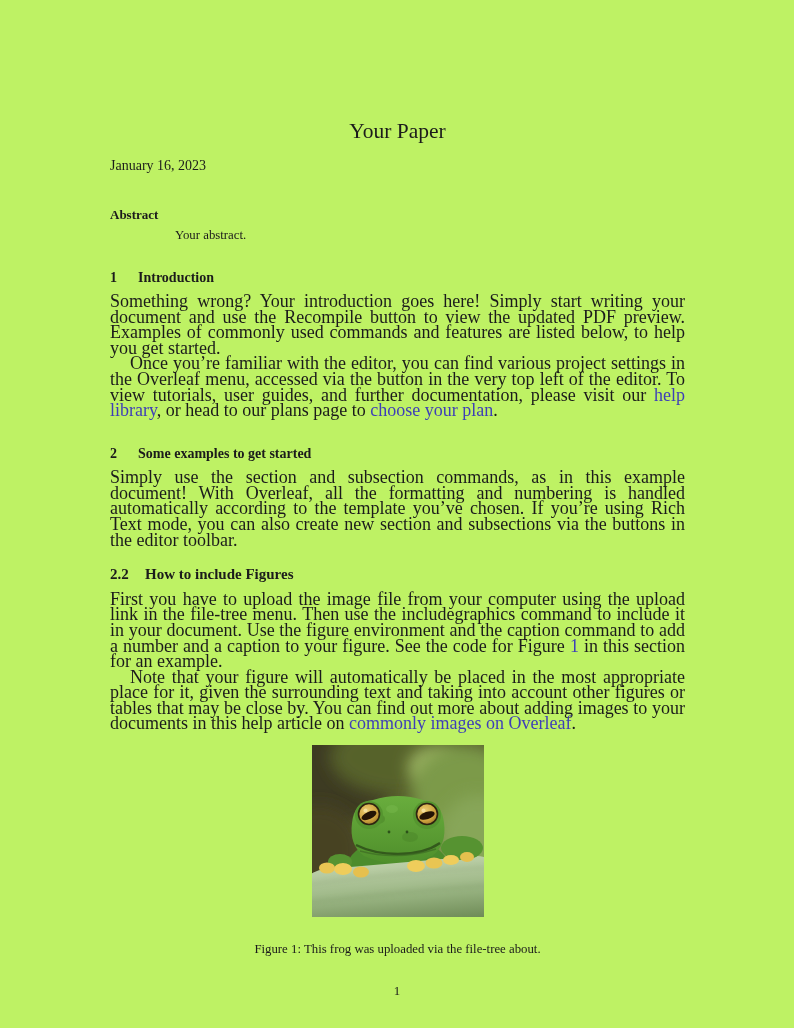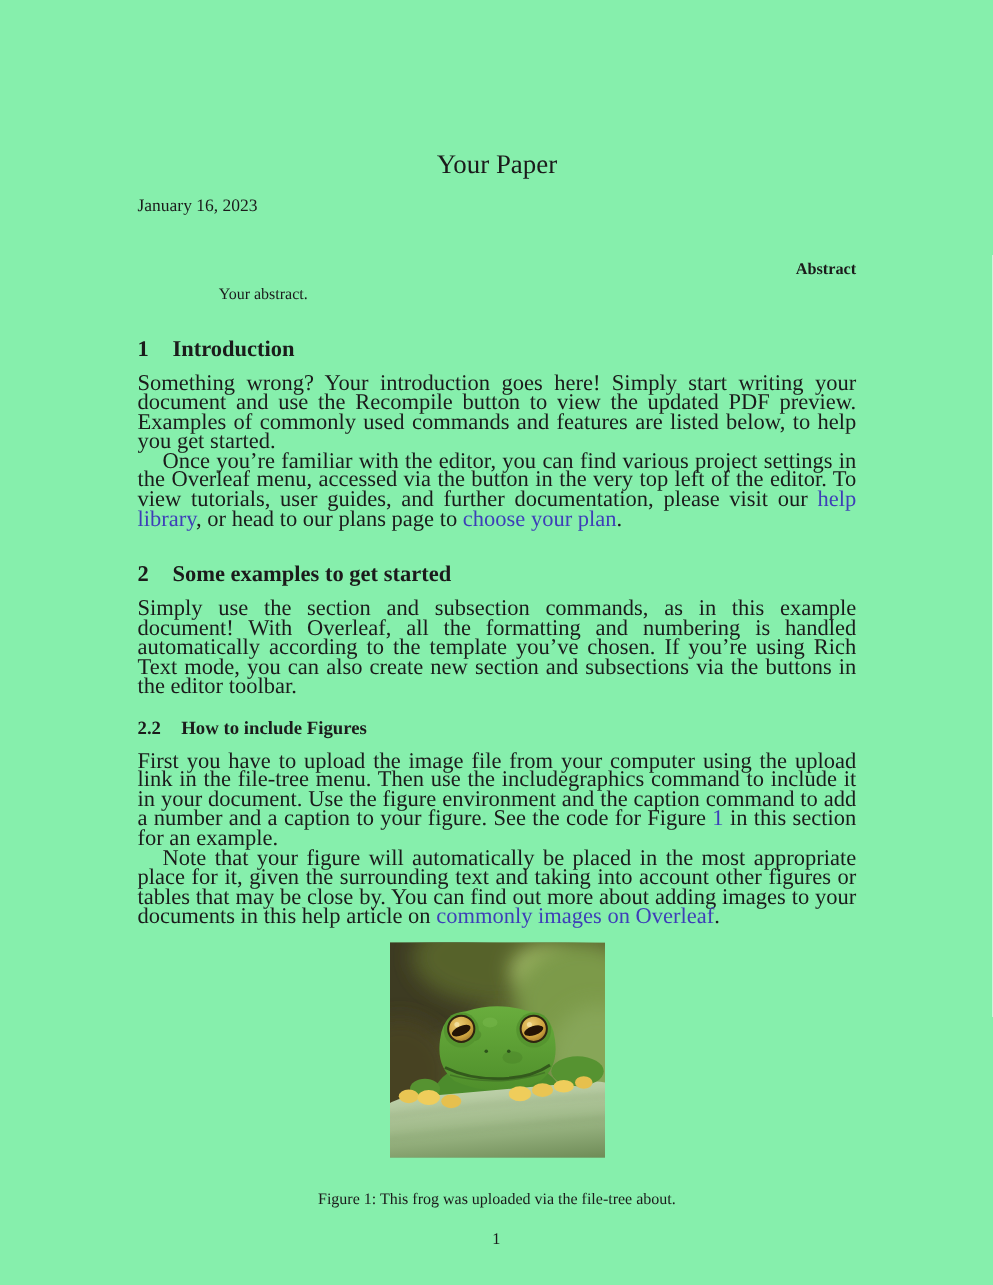--- a/index.html
+++ b/index.html
@@ -1,32 +1,32 @@
 <!DOCTYPE html>
 <html><head>
 <meta charset="utf-8">
 <style>
   html,body{margin:0;padding:0;background:#ffffff;}
   .page{
     position:relative;
     width:794px;height:1028px;
-    background:#86efac;
+    background:#bef264;
     margin:0 auto;
     overflow:hidden;
     font-family:"Liberation Serif","DejaVu Serif",serif;
     color:#1b1b1b;
     -webkit-font-smoothing:antialiased;
   }
   .content{position:absolute;left:110px;top:0;width:575px;}
   .title{margin-top:119px;font-size:21.5px;text-align:center;line-height:1.15;}
   .author{margin-top:19px;font-size:14.5px;text-align:center;}
   .date{margin-top:14px;font-size:14px;text-align:left;}
-  .abs-head{margin-top:33px;font-size:13px;font-weight:bold;text-align:right;}
+  .abs-head{margin-top:33px;font-size:13px;font-weight:bold;text-align:left;}
   .abs-text{margin:5px 48px 0 48px;font-size:12.8px;line-height:15px;text-indent:17px;text-align:justify;}
-  h2.sec{margin:27px 0 0 0;font-size:18px;font-weight:bold;line-height:1.1;}
+  h2.sec{margin:27px 0 0 0;font-size:14px;font-weight:bold;line-height:1.1;}
   h2.sec .num{display:inline-block;min-width:28px;}
   h3.subsec{margin:18px 0 0 0;font-size:15px;font-weight:bold;line-height:1.1;}
   h3.subsec .num{display:inline-block;min-width:35px;}
   p.body{margin:0;font-size:18px;line-height:15.6px;text-align:justify;}
   p.first{margin-top:9px;}
   p.cont{text-indent:20px;}
   a.doclink{color:#3e3eb8;text-decoration:none;cursor:pointer;}
   .figure-wrap{margin-top:13px;text-align:center;}
   .figure-img{display:inline-block;width:172px;height:172px;line-height:0;}
   .caption{margin-top:21px;font-size:12.8px;text-align:center;}

